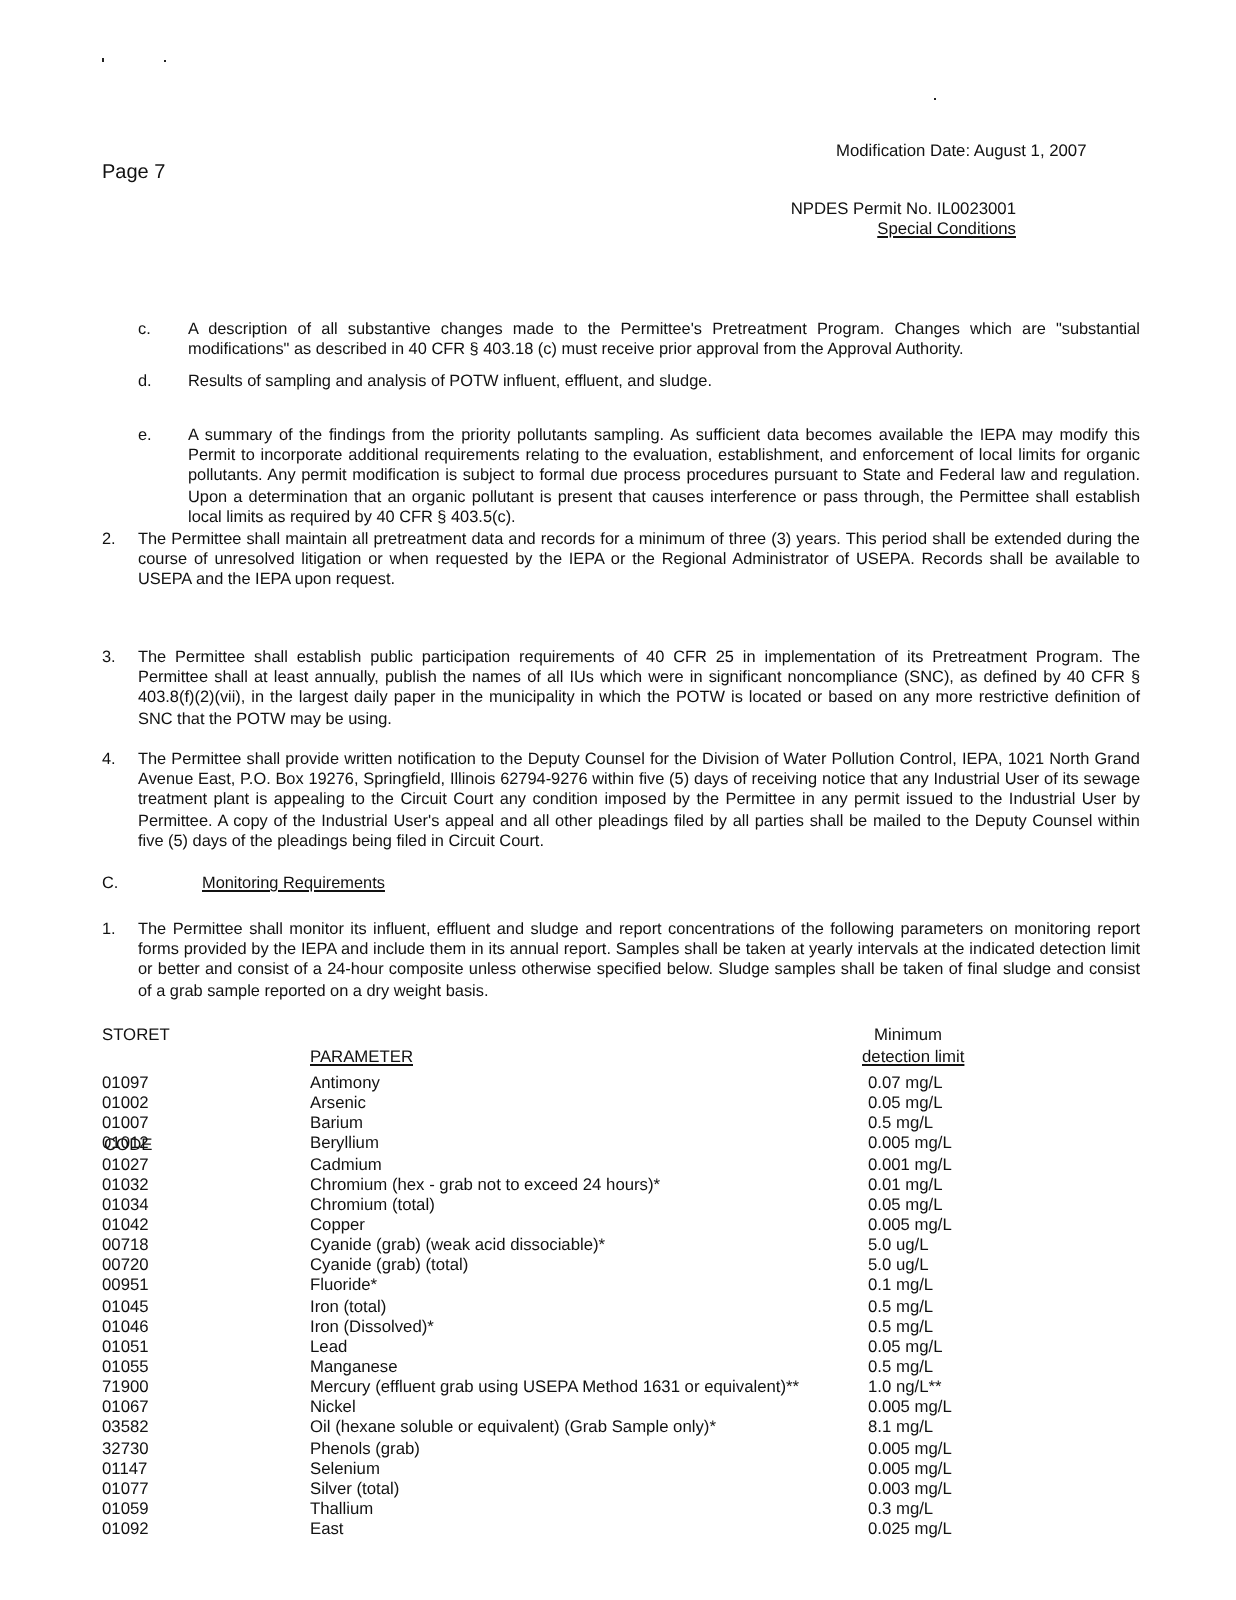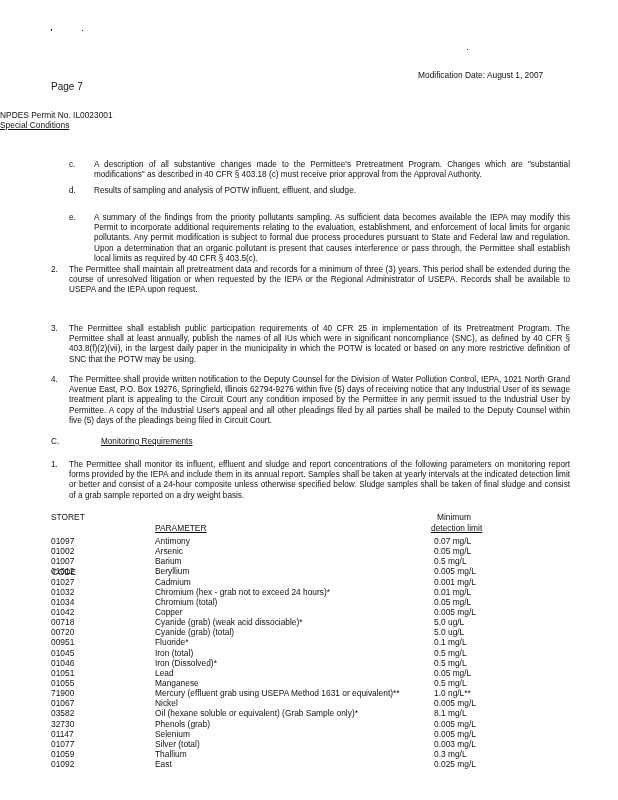--- a/index.html
+++ b/index.html
@@ -4,21 +4,21 @@
 <style>
   html, body { margin: 0; padding: 0; background: #ffffff; }
   body {
     width: 618px; height: 800px; position: relative; overflow: hidden;
     font-family: "Liberation Sans", sans-serif; color: #111;
     font-size: 8.4px; line-height: 10.2px;
   }
   .speck { position: absolute; width: 1px; height: 2px; background: #222; }
   .hdr-left { position: absolute; left: 51px; top: 70px; font-size: 10px; margin-top: 12px; }
   .hdr-right { position: absolute; left: 418px; top: 70px; font-size: 8.4px; }
-  .center { position: absolute; left: 0; width: 508px; text-align: left; margin-top: 11px; }
+  .center { position: absolute; left: 0; width: 508px; text-align: right; }
   .permit-no { top: 99px; }
   .special { top: 109px; text-decoration: underline; }
   .para { position: absolute; font-size: 8.2px; line-height: 10.2px; text-align: justify; }
   .marker { position: absolute; font-size: 8.2px; }
   .underline { text-decoration: underline; }
   .tbl { position: absolute; left: 51px; top: 512px; width: 520px; }
   .tbl-head { position: relative; height: 24px; font-size: 8.4px; }
   .tbl-row { position: relative; height: 10.15px; font-size: 8.4px; line-height: 10px; white-space: nowrap; }
   .c-code { position: absolute; left: 0; }
   .c-param { position: absolute; left: 104px; }

